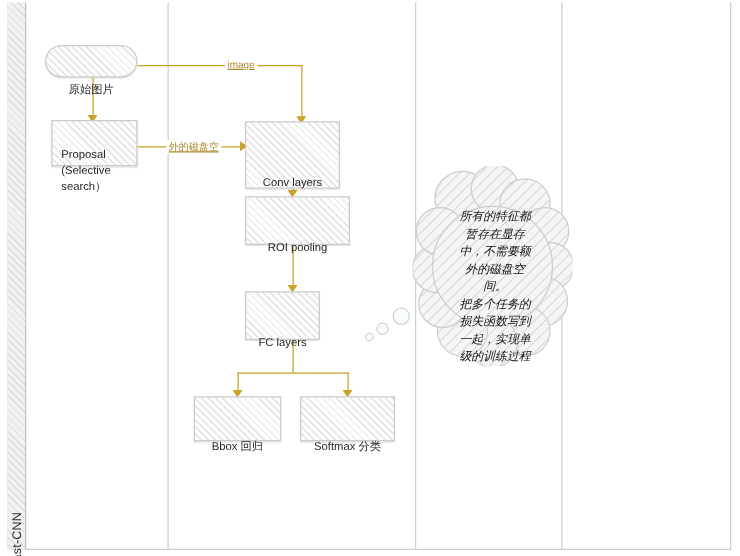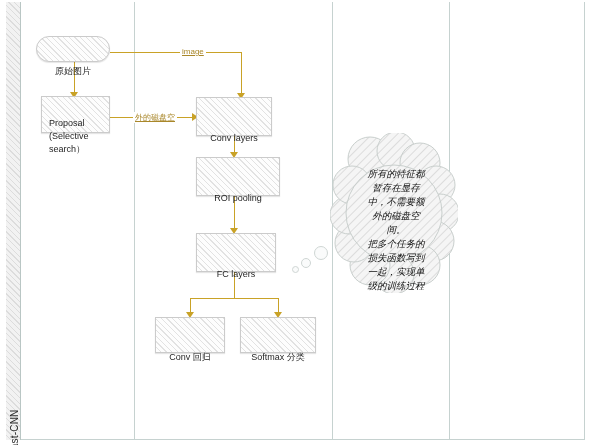--- a/index.html
+++ b/index.html
@@ -178,34 +178,34 @@
   <div class="node term" style="left:36px;top:36px;width:74px;height:26px">
     <span class="txt">原始图片</span>
   </div>
 
   <div class="node left-text" style="left:41px;top:96px;width:69px;height:37px">
     <span class="txt">Proposal
 (Selective
 search）</span>
   </div>
 
-  <div class="node" style="left:196px;top:97px;width:76px;height:39px">
+  <div class="node" style="left:196px;top:97px;width:76px;height:54px">
     <span class="txt">Conv layers</span>
   </div>
 
   <div class="node" style="left:196px;top:157px;width:84px;height:39px">
     <span class="txt">ROI pooling</span>
   </div>
 
-  <div class="node" style="left:196px;top:233px;width:80px;height:39px">
+  <div class="node" style="left:196px;top:233px;width:60px;height:39px">
     <span class="txt">FC layers</span>
   </div>
 
   <div class="node" style="left:155px;top:317px;width:70px;height:36px">
-    <span class="txt">Conv 回归</span>
+    <span class="txt">Bbox 回归</span>
   </div>
 
   <div class="node" style="left:240px;top:317px;width:76px;height:36px">
     <span class="txt">Softmax 分类</span>
   </div>
 
   <div class="bub" style="left:292px;top:266px;width:5px;height:5px"></div>
   <div class="bub" style="left:301px;top:258px;width:8px;height:8px"></div>
   <div class="bub" style="left:314px;top:246px;width:12px;height:12px"></div>
 

